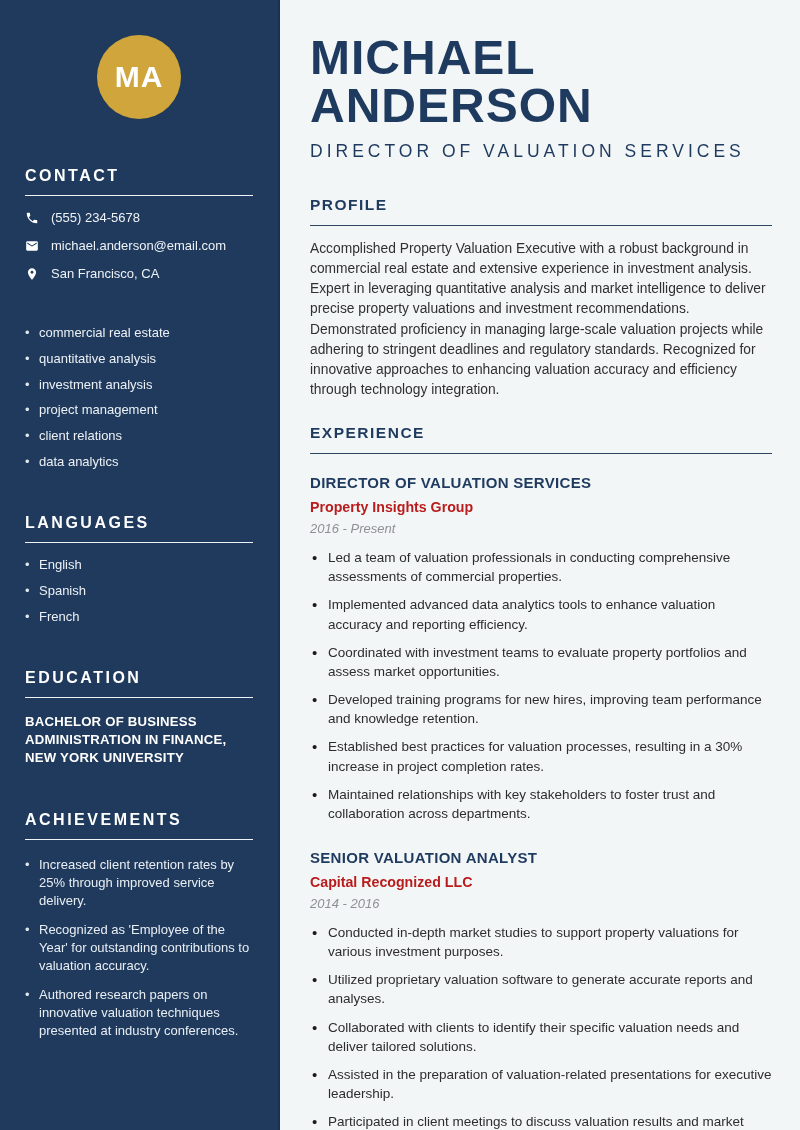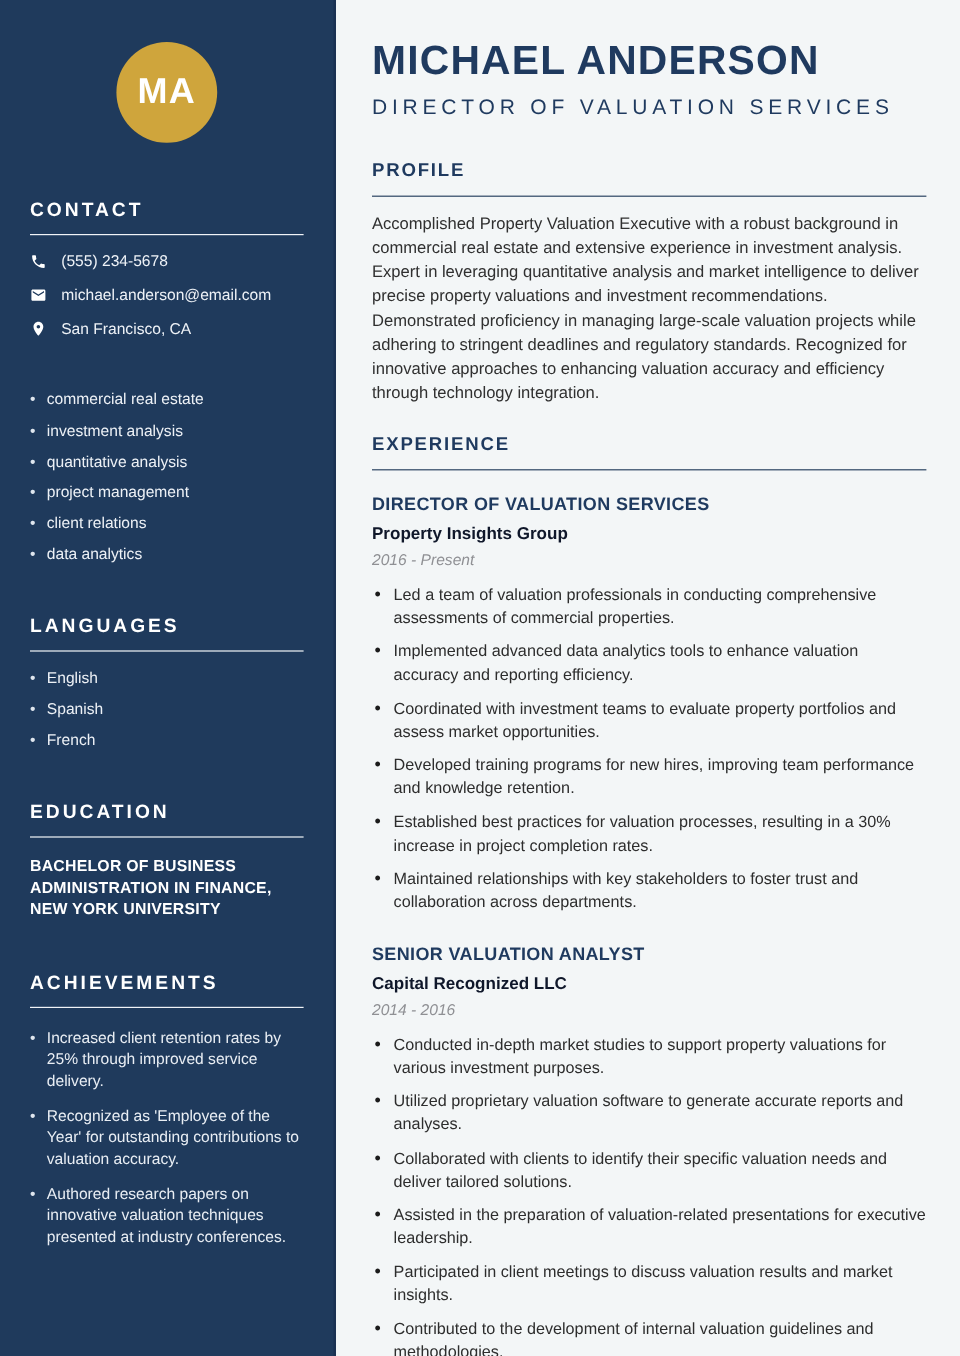--- a/index.html
+++ b/index.html
@@ -38,33 +38,33 @@
   .side-list li::before { content:"•"; position:absolute; left:0; top:0; color:#dfe6ee; }
   .degree { margin-top:15px; font-size:13.2px; font-weight:bold; color:#ffffff; line-height:1.38; letter-spacing:0.2px; }
   .ach-list { margin-top:16px; list-style:none; }
   .ach-list li {
     font-size:13px; color:#e9eef4; padding-left:14px; position:relative;
     margin-bottom:11px; line-height:1.38;
   }
   .ach-list li::before { content:"•"; position:absolute; left:0; top:0; color:#dfe6ee; }
   
   .main { flex:1; background:#f3f6f7; padding:34px 28px 20px 30px; color:#2e2e2e; }
-  .name { color:#1f3a5f; font-size:34px; font-weight:bold; letter-spacing:1px; line-height:1.0; }
+  .name { color:#1f3a5f; font-size:48px; font-weight:bold; letter-spacing:1px; line-height:1.0; }
   .job-subtitle { color:#1f3a5f; font-size:17.5px; letter-spacing:4px; margin-top:11px; font-weight:500; }
   .main-section { margin-top:34px; }
   .main-header {
     color:#1f3a5f; font-size:15.5px; font-weight:bold; letter-spacing:1.5px;
     padding-bottom:11px; border-bottom:1px solid #2c4563;
   }
   .profile-text { margin-top:13px; font-size:13.8px; line-height:1.46; color:#303030; }
   .exp-section { margin-top:24px; }
   .job { margin-top:20px; }
   .job.second { margin-top:26px; }
   .role { color:#1f3a5f; font-size:15px; font-weight:bold; letter-spacing:0.3px; }
-  .company { color:#0f172a; font-size:14.2px; font-weight:bold; margin-top:8px; }
+  .company { color:#b91c1c; font-size:14.2px; font-weight:bold; margin-top:8px; }
   .dates { color:#8f9094; font-size:13px; font-style:italic; margin-top:6px; }
   .job-bullets { margin-top:12px; list-style:none; }
   .job-bullets li {
     font-size:13.5px; line-height:1.42; color:#2d2d2d;
     padding-left:18px; position:relative; margin-bottom:9px;
   }
   .job-bullets li::before { content:"•"; position:absolute; left:2px; top:-1px; color:#1b1b1b; font-size:15px; }
 </style>
 </head>
 <body>
@@ -105,22 +105,22 @@
               </svg>
           </span>
           <span>San Francisco, CA</span>
         </div>
       </div>
     </section>
 
     <section class="side-section">
       <ul class="side-list">
         <li>commercial real estate</li>
+        <li>quantitative analysis</li>
         <li>investment analysis</li>
-        <li>quantitative analysis</li>
         <li>project management</li>
         <li>client relations</li>
         <li>data analytics</li>
       </ul>
     </section>
 
     <section class="side-section">
       <div class="side-header">LANGUAGES</div>
       <ul class="side-list">
         <li>English</li>

